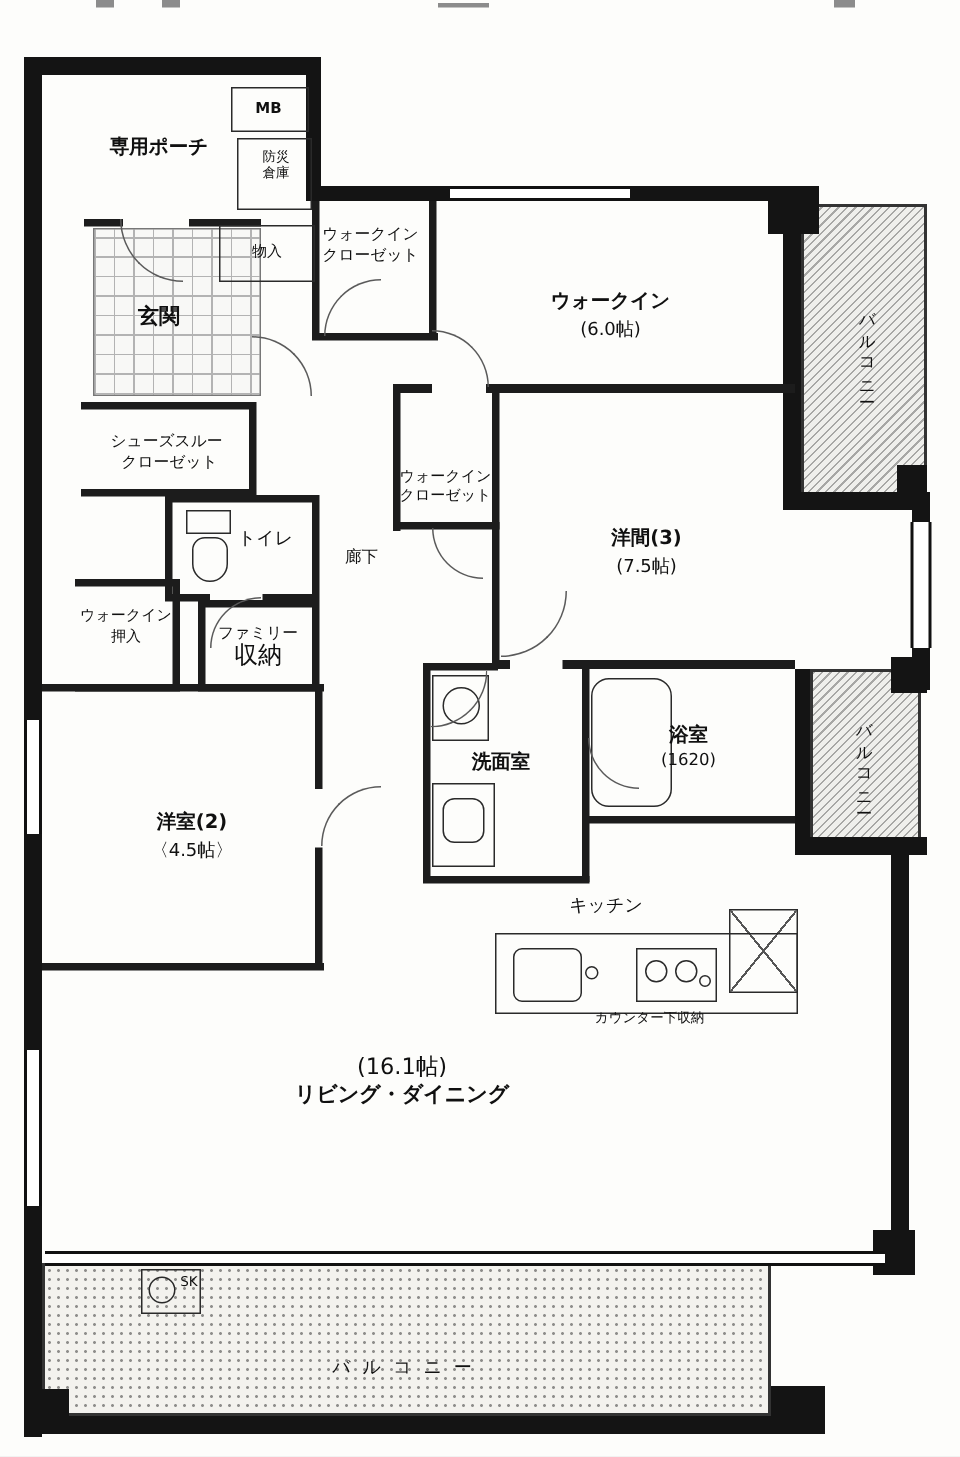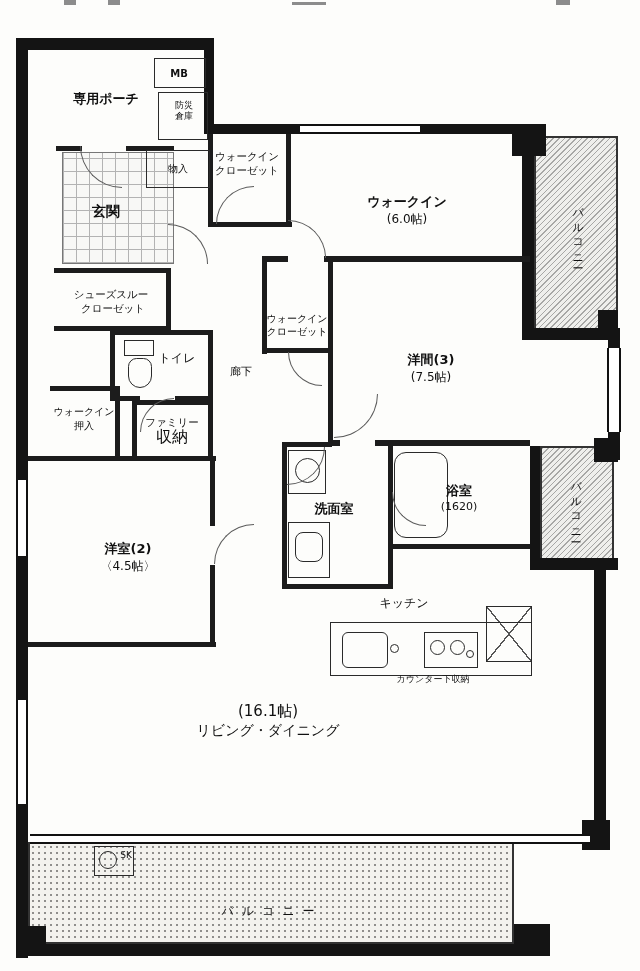--- a/index.html
+++ b/index.html
@@ -164,18 +164,18 @@
   <div class="label" style="left:172px;top:423px;font-size:10.5px">ファミリー</div>
   <div class="label" style="left:172px;top:437px;font-size:16px">収納</div>
   <div class="label" style="left:334px;top:509px;font-size:13px;font-weight:bold">洗面室</div>
   <div class="label" style="left:459px;top:491px;font-size:13px;font-weight:bold">浴室</div>
   <div class="label" style="left:459px;top:507px;font-size:11px">(1620)</div>
   <div class="label" style="left:128px;top:549px;font-size:13px;font-weight:bold">洋室(2)</div>
   <div class="label" style="left:128px;top:567px;font-size:12px">〈4.5帖〉</div>
   <div class="label" style="left:404px;top:604px;font-size:12px;font-weight:normal">キッチン</div>
   <div class="label vtext" style="left:575px;top:507px;font-size:11px">バルコニー</div>
   <div class="label" style="left:433px;top:680px;font-size:9px">カウンター下収納</div>
-  <div class="label" style="left:268px;top:731px;font-size:14px;font-weight:normal">リビング・ダイニング</div>
+  <div class="label" style="left:268px;top:731px;font-size:14px;font-weight:bold">リビング・ダイニング</div>
   <div class="label" style="left:268px;top:711px;font-size:15px">(16.1帖)</div>
   <div class="label" style="left:272px;top:912px;font-size:12px;letter-spacing:8px">バルコニー</div>
   <div class="label" style="left:126px;top:856px;font-size:9px">SK</div>
 
 </div>
 
 </body></html>

